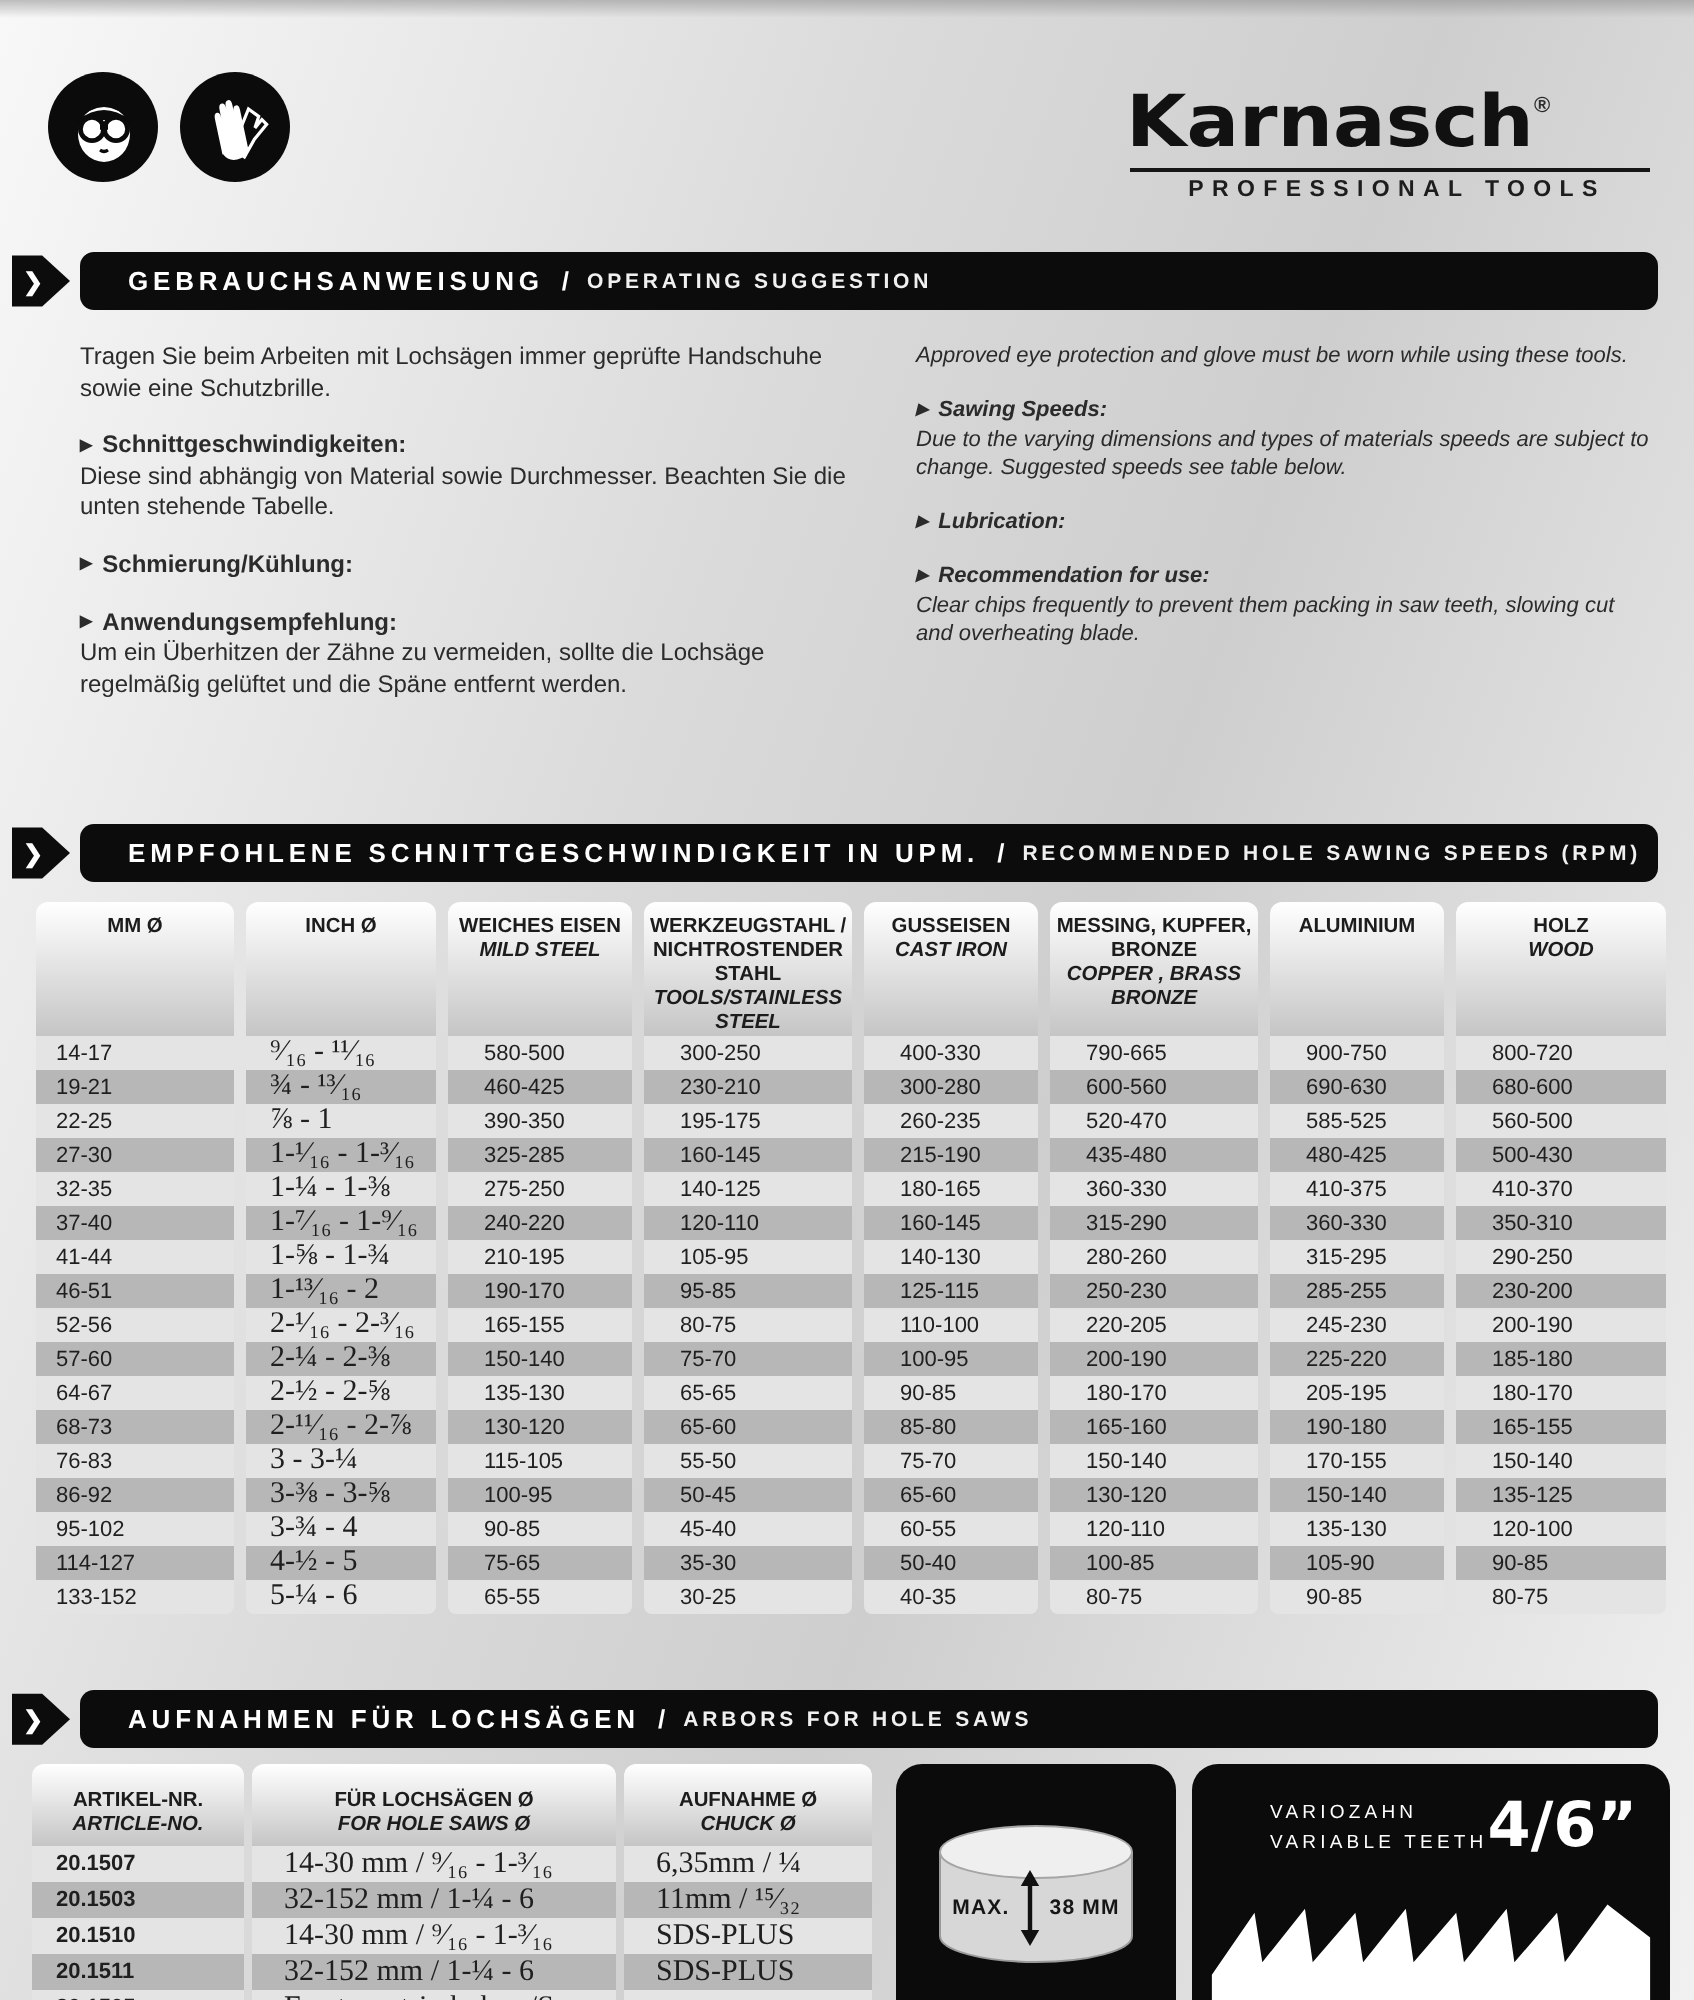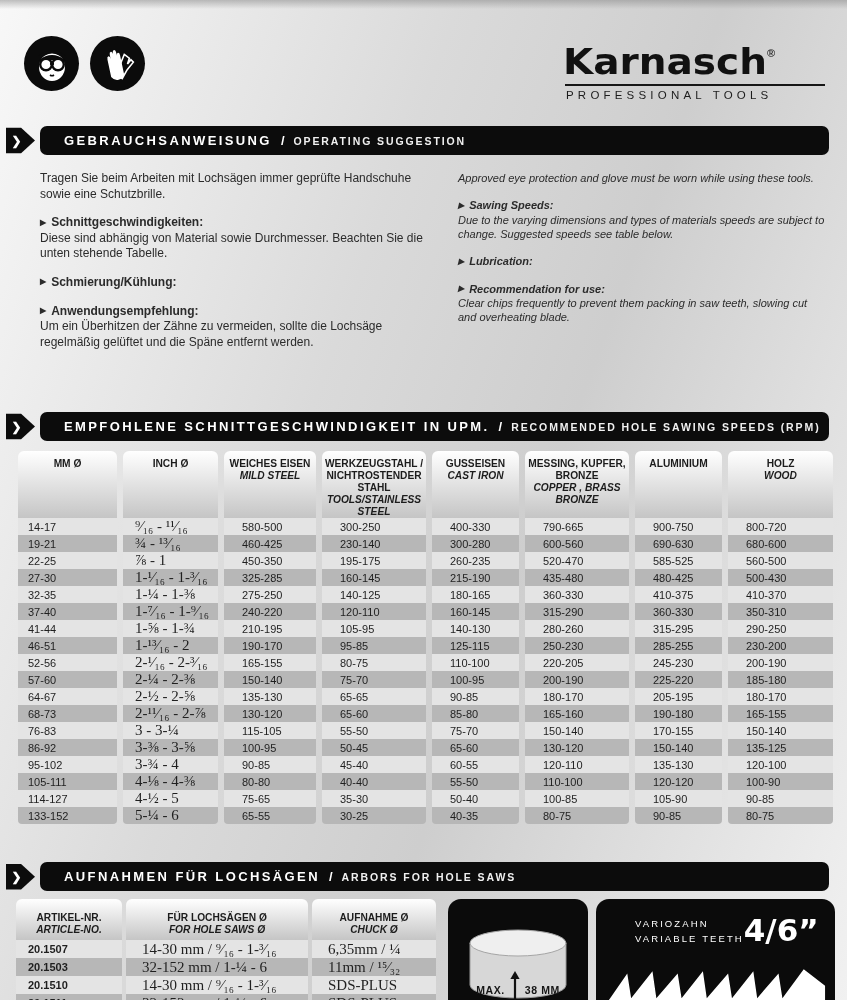--- a/index.html
+++ b/index.html
@@ -17,21 +17,21 @@
     height:96px; padding:36px 16px 0 24px; }
   .safety-icons { display:flex; gap:11px; }
   .icon-circle { width:55px; height:55px; border-radius:50%; background:#0b0b0b;
     display:flex; align-items:center; justify-content:center; overflow:hidden; }
   .logo { width:268px; margin-top:3px; }
   .logo-row { white-space:nowrap; }
   .brand { font-size:39px; font-weight:bold; letter-spacing:0px; color:#111;
     font-family:"DejaVu Sans", sans-serif; display:inline-block; transform:scaleY(.92); }
   .reg { font-size:11px; vertical-align:18px; font-weight:bold; }
   .logo-line { border-top:2px solid #161616; margin:0 6px 3px 2px; }
-  .logo-sub { font-size:11.5px; font-weight:normal; letter-spacing:4.2px; color:#1d1d1d; padding-left:3px; }
+  .logo-sub { font-size:11.5px; font-weight:bold; letter-spacing:4.2px; color:#1d1d1d; padding-left:3px;text-align:center; }
 
   
   .bar-row { display:flex; align-items:stretch; gap:5px; margin:30px 18px 0 6px; height:29px; }
   .bar-row.mt2 { margin-top:16px; }
   .bar-row.mt3 { margin-top:38px; }
   .chev { width:29px; background:#0c0c0c; flex:none;
     clip-path:polygon(0 6%,52% 6%,100% 50%,52% 94%,0 94%);
     display:flex; align-items:center; justify-content:center;
     color:#fff; font-size:12px; font-weight:bold; padding-right:8px; }
   .bar { flex:1; background:#0c0c0c; border-radius:7px;
@@ -69,21 +69,21 @@
 
   
   .bottom { display:flex; gap:8px; margin:8px 12px 0; height:131px; }
   .arbor-table { width:424px; border-spacing:4px 0; font-size:11px; flex:none; }
   .arbor-table th { height:41px; padding-top:13px; }
   .arbor-table tbody td { height:15.1px; padding-left:16px; }
   .arbor-table tbody td.a0 { padding-left:12px; font-weight:bold; }
   .panel { background:#0b0b0b; border-radius:13px; position:relative; overflow:hidden; }
   .cyl-panel { width:140px; flex:none; }
   .cyl-svg { position:absolute; left:14px; top:22px; }
-  .cyl-label { position:absolute; left:0; right:0; top:72px; display:flex;
+  .cyl-label { position:absolute; left:0; right:0; top:53px; display:flex;
     justify-content:center; align-items:center; gap:4px;
     color:#161616; font-weight:bold; font-size:10.5px; letter-spacing:.6px; }
   .teeth-panel { flex:1; padding:13px 12px 0 20px; }
   .vt-head { display:flex; align-items:flex-start; color:#fff; }
   .vt-lines { font-size:9.5px; font-weight:normal; letter-spacing:2.1px; line-height:1.55; padding-top:5px; white-space:nowrap;margin-left:19px; }
   .vt-size { margin-left:auto; font-size:31px; font-weight:bold; letter-spacing:0;
     font-family:"DejaVu Sans", sans-serif; padding-right:8px; }
   .saw-svg { position:absolute; left:8px; right:8px; bottom:5px; width:calc(100% - 16px); height:64px; }
 </style>
 </head>
@@ -244,31 +244,31 @@
           <td>400-330</td>
           <td>790-665</td>
           <td>900-750</td>
           <td>800-720</td>
         </tr>
 
         <tr>
           <td class="c0">19-21</td>
           <td class="c1 frac">¾ - ¹³⁄₁₆</td>
           <td>460-425</td>
-          <td>230-140</td>
+          <td>230-210</td>
           <td>300-280</td>
           <td>600-560</td>
           <td>690-630</td>
           <td>680-600</td>
         </tr>
 
         <tr>
           <td class="c0">22-25</td>
           <td class="c1 frac">⅞ - 1</td>
-          <td>450-350</td>
+          <td>390-350</td>
           <td>195-175</td>
           <td>260-235</td>
           <td>520-470</td>
           <td>585-525</td>
           <td>560-500</td>
         </tr>
 
         <tr>
           <td class="c0">27-30</td>
           <td class="c1 frac">1-¹⁄₁₆ - 1-³⁄₁₆</td>
@@ -394,30 +394,20 @@
           <td class="c0">95-102</td>
           <td class="c1 frac">3-¾ - 4</td>
           <td>90-85</td>
           <td>45-40</td>
           <td>60-55</td>
           <td>120-110</td>
           <td>135-130</td>
           <td>120-100</td>
         </tr>
 
-        <tr>
-          <td class="c0">105-111</td>
-          <td class="c1 frac">4-⅛ - 4-⅜</td>
-          <td>80-80</td>
-          <td>40-40</td>
-          <td>55-50</td>
-          <td>110-100</td>
-          <td>120-120</td>
-          <td>100-90</td>
-        </tr>
 
         <tr>
           <td class="c0">114-127</td>
           <td class="c1 frac">4-½ - 5</td>
           <td>75-65</td>
           <td>35-30</td>
           <td>50-40</td>
           <td>100-85</td>
           <td>105-90</td>
           <td>90-85</td>

